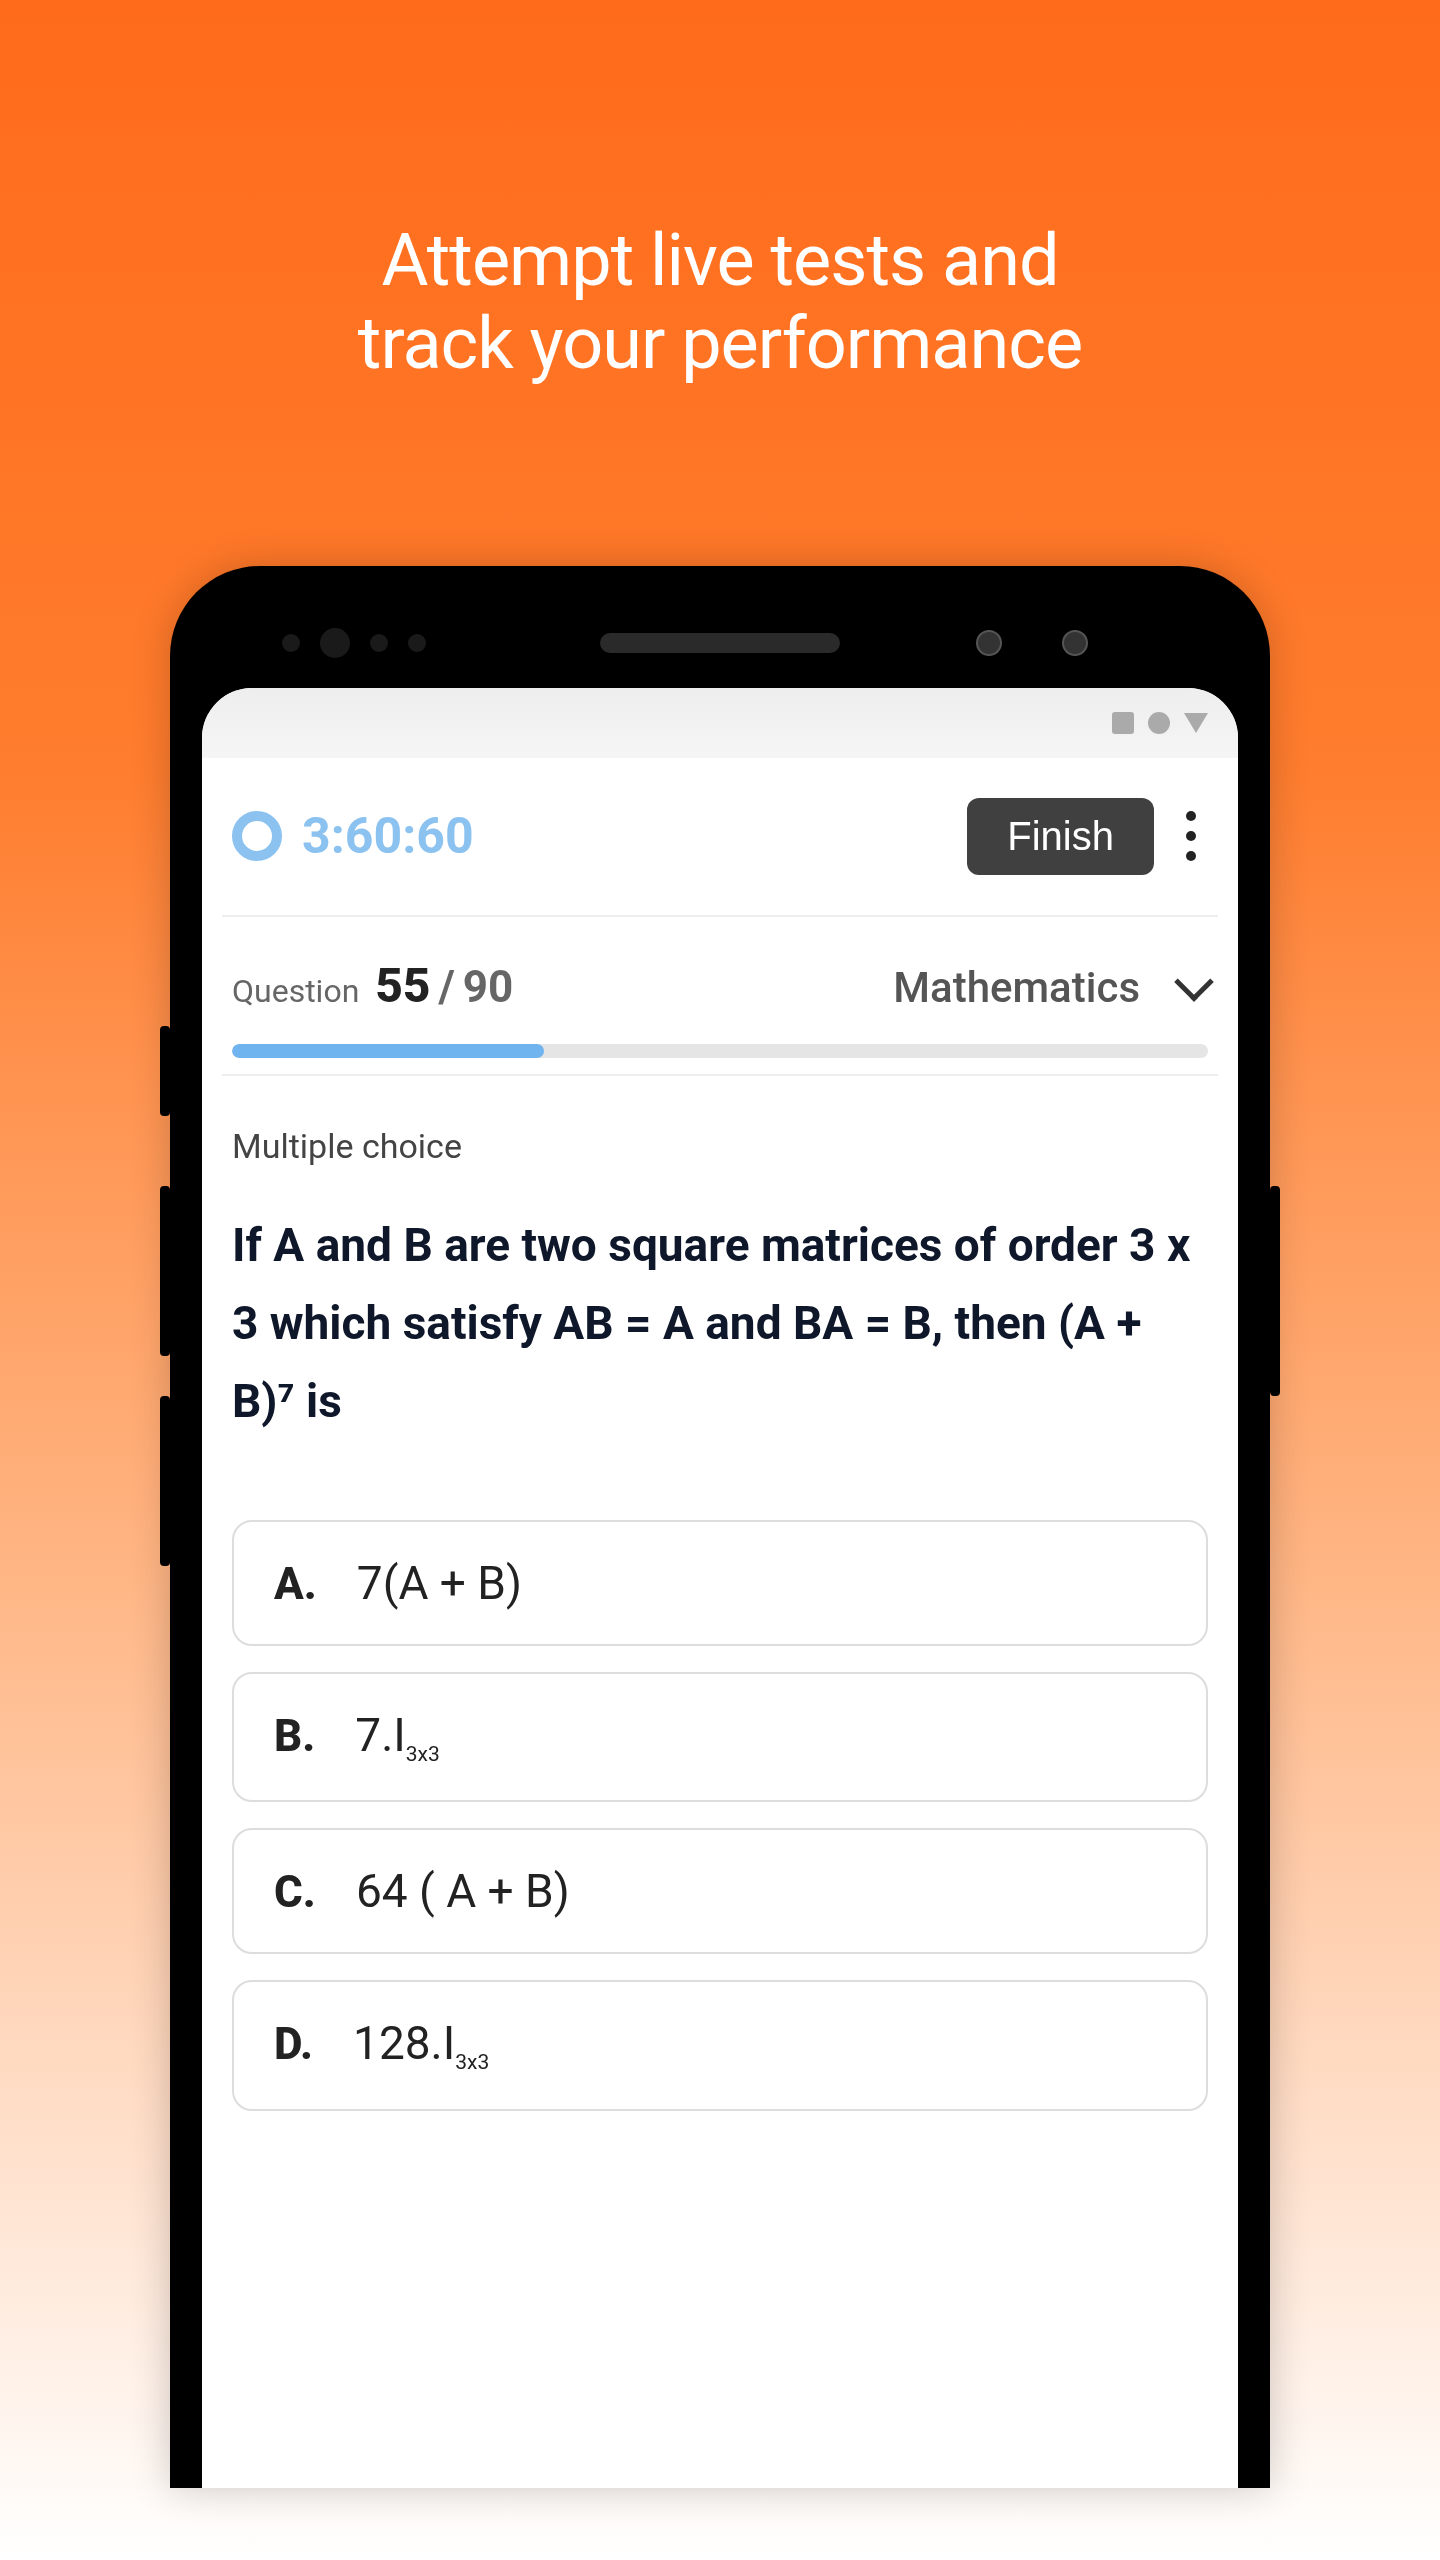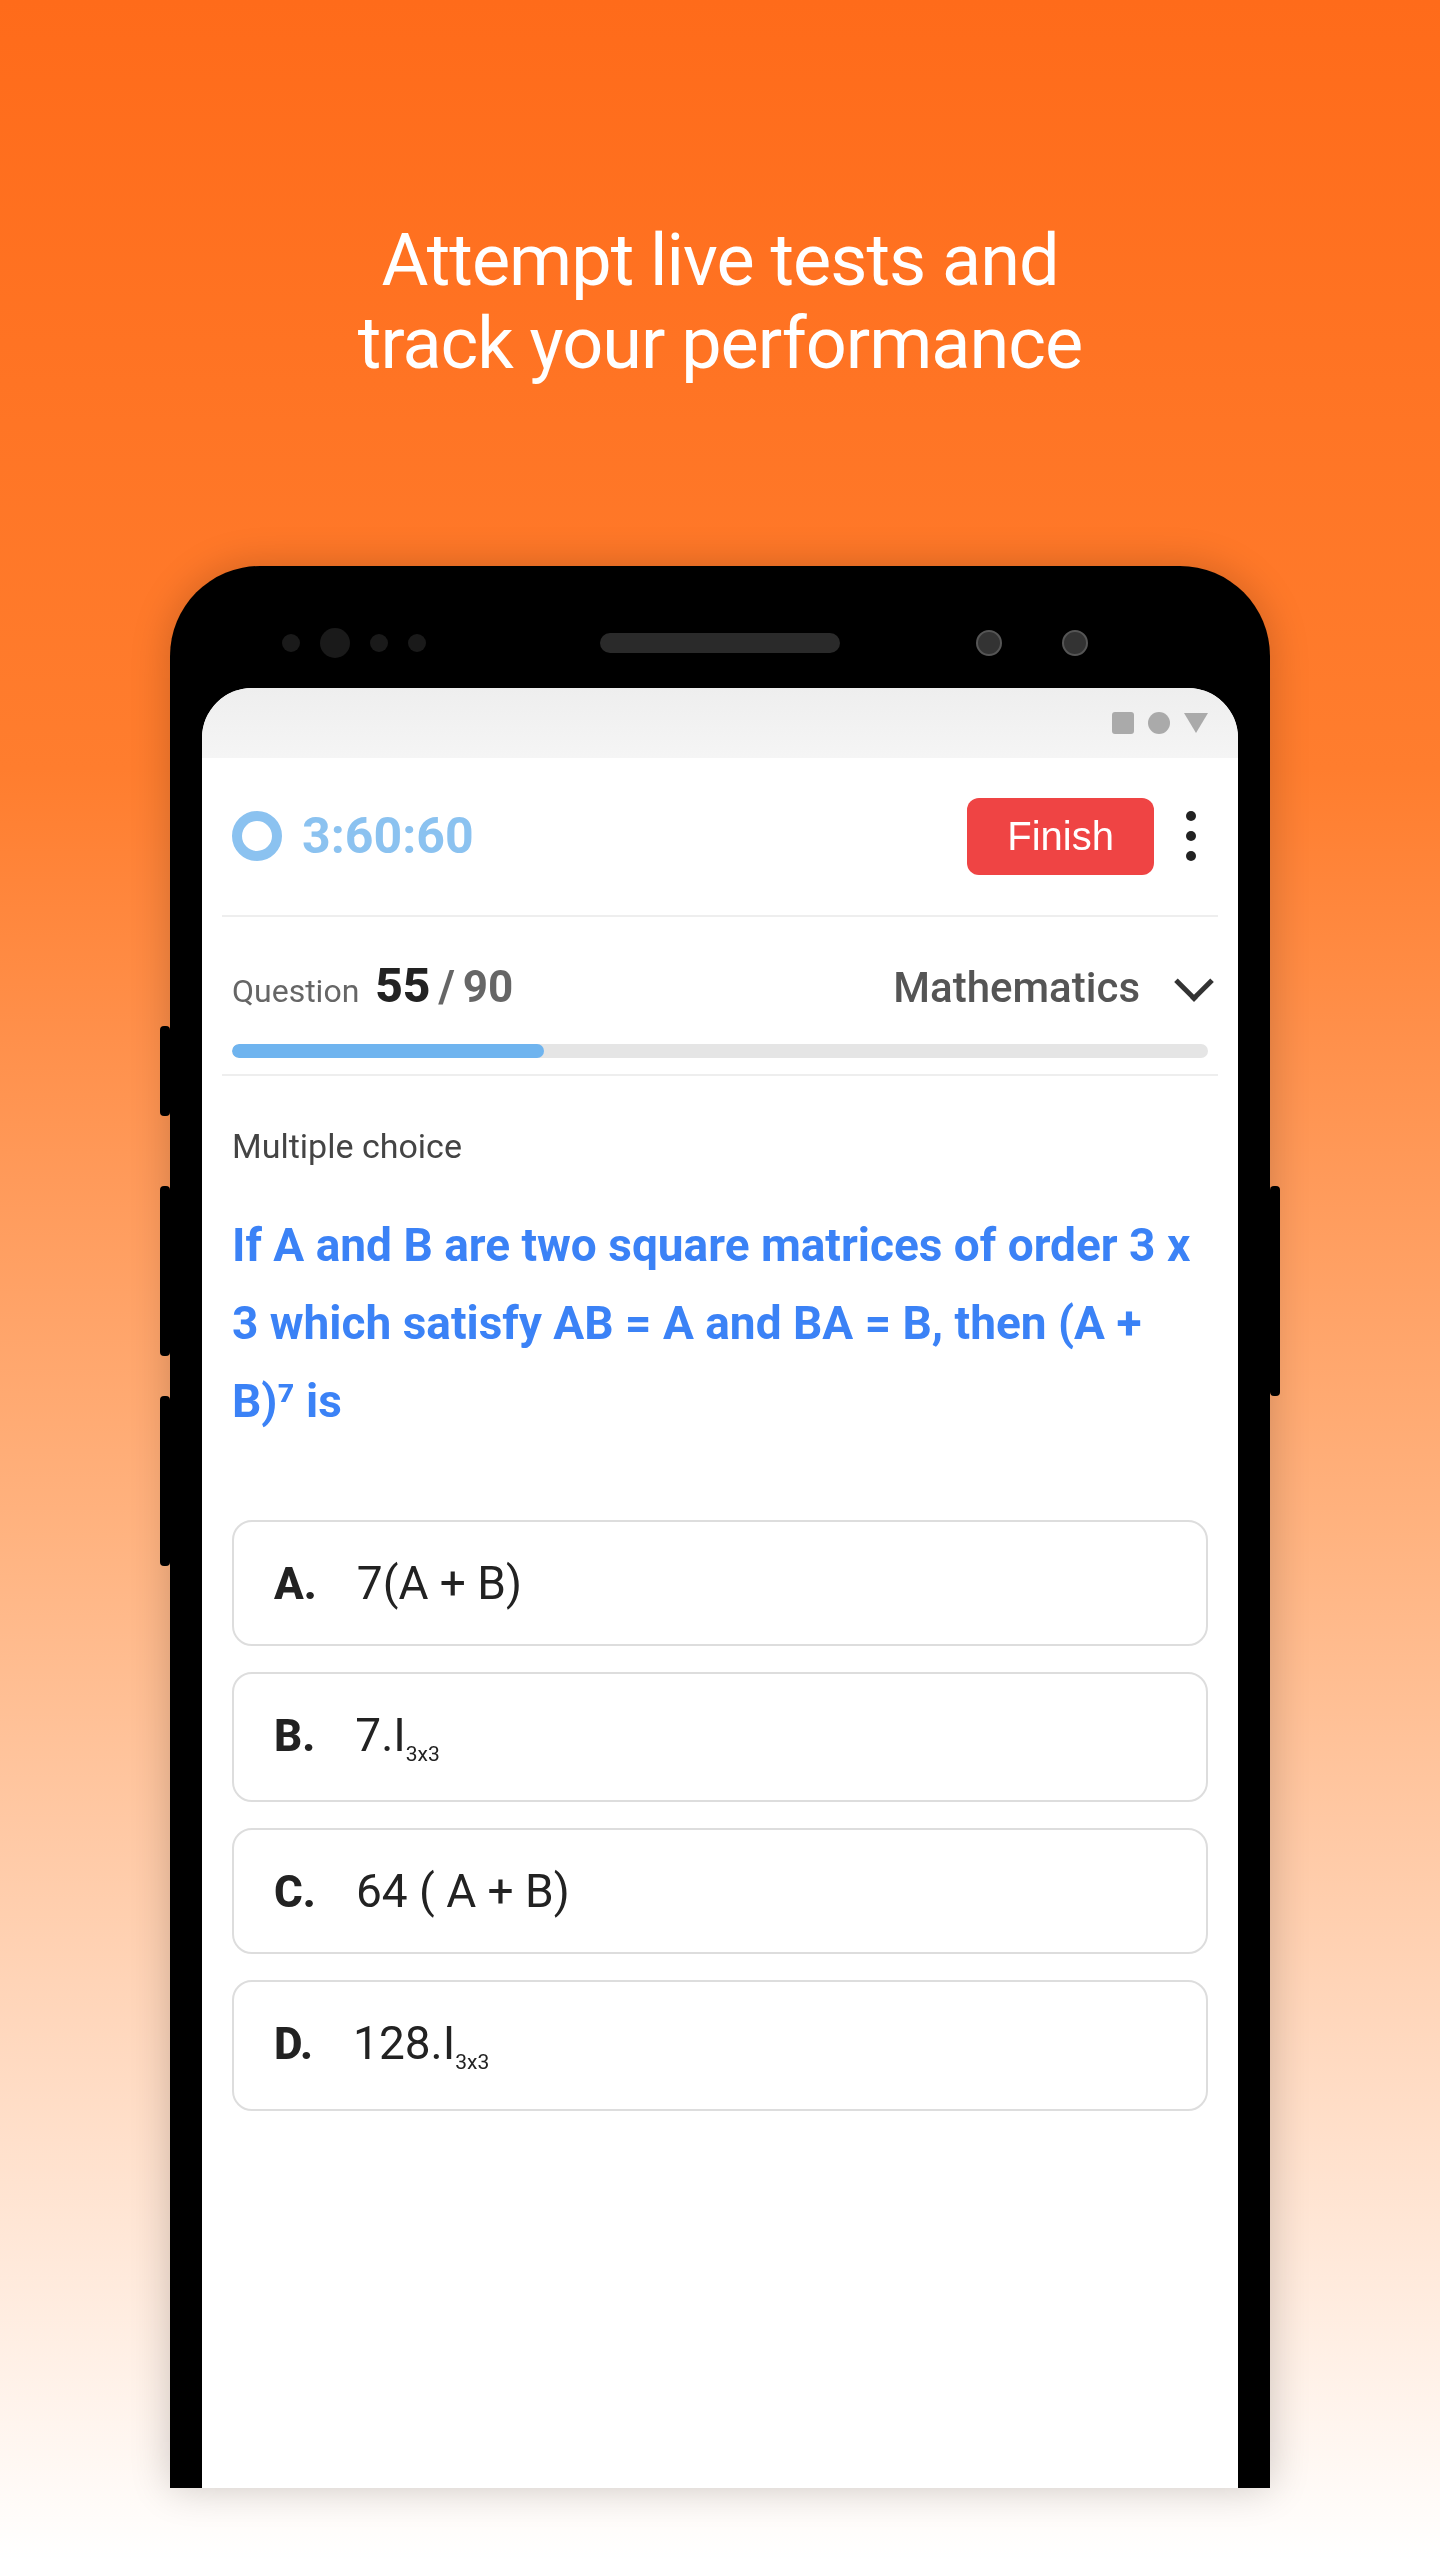--- a/index.html
+++ b/index.html
@@ -122,21 +122,21 @@
   border-radius: 50%;
   border: 10px solid #8bc2f0;
 }
 .timer-text {
   color: #8bc2f0;
   font-size: 50px;
   font-weight: 700;
   flex: 1;
 }
 .finish-btn {
-  background: #ef4444;
+  background: #404040;
   color: #fff;
   border: none;
   border-radius: 12px;
   padding: 16px 40px;
   font-size: 40px;
   font-weight: 500;
 }
 .more-icon {
   display: flex;
   flex-direction: column;
@@ -215,21 +215,21 @@
 }
 .question-type {
   text-align: left;
   color: #444;
   font-size: 34px;
   font-weight: 400;
 }
 .question-text {
   font-size: 46px;
   font-weight: 700;
-  color: #3b82f6;
+  color: #0f172a;
   line-height: 1.7;
   margin-top: 40px;
 }
 
 .options {
   padding: 0 30px;
   margin-top: 50px;
   display: flex;
   flex-direction: column;
   gap: 26px;

